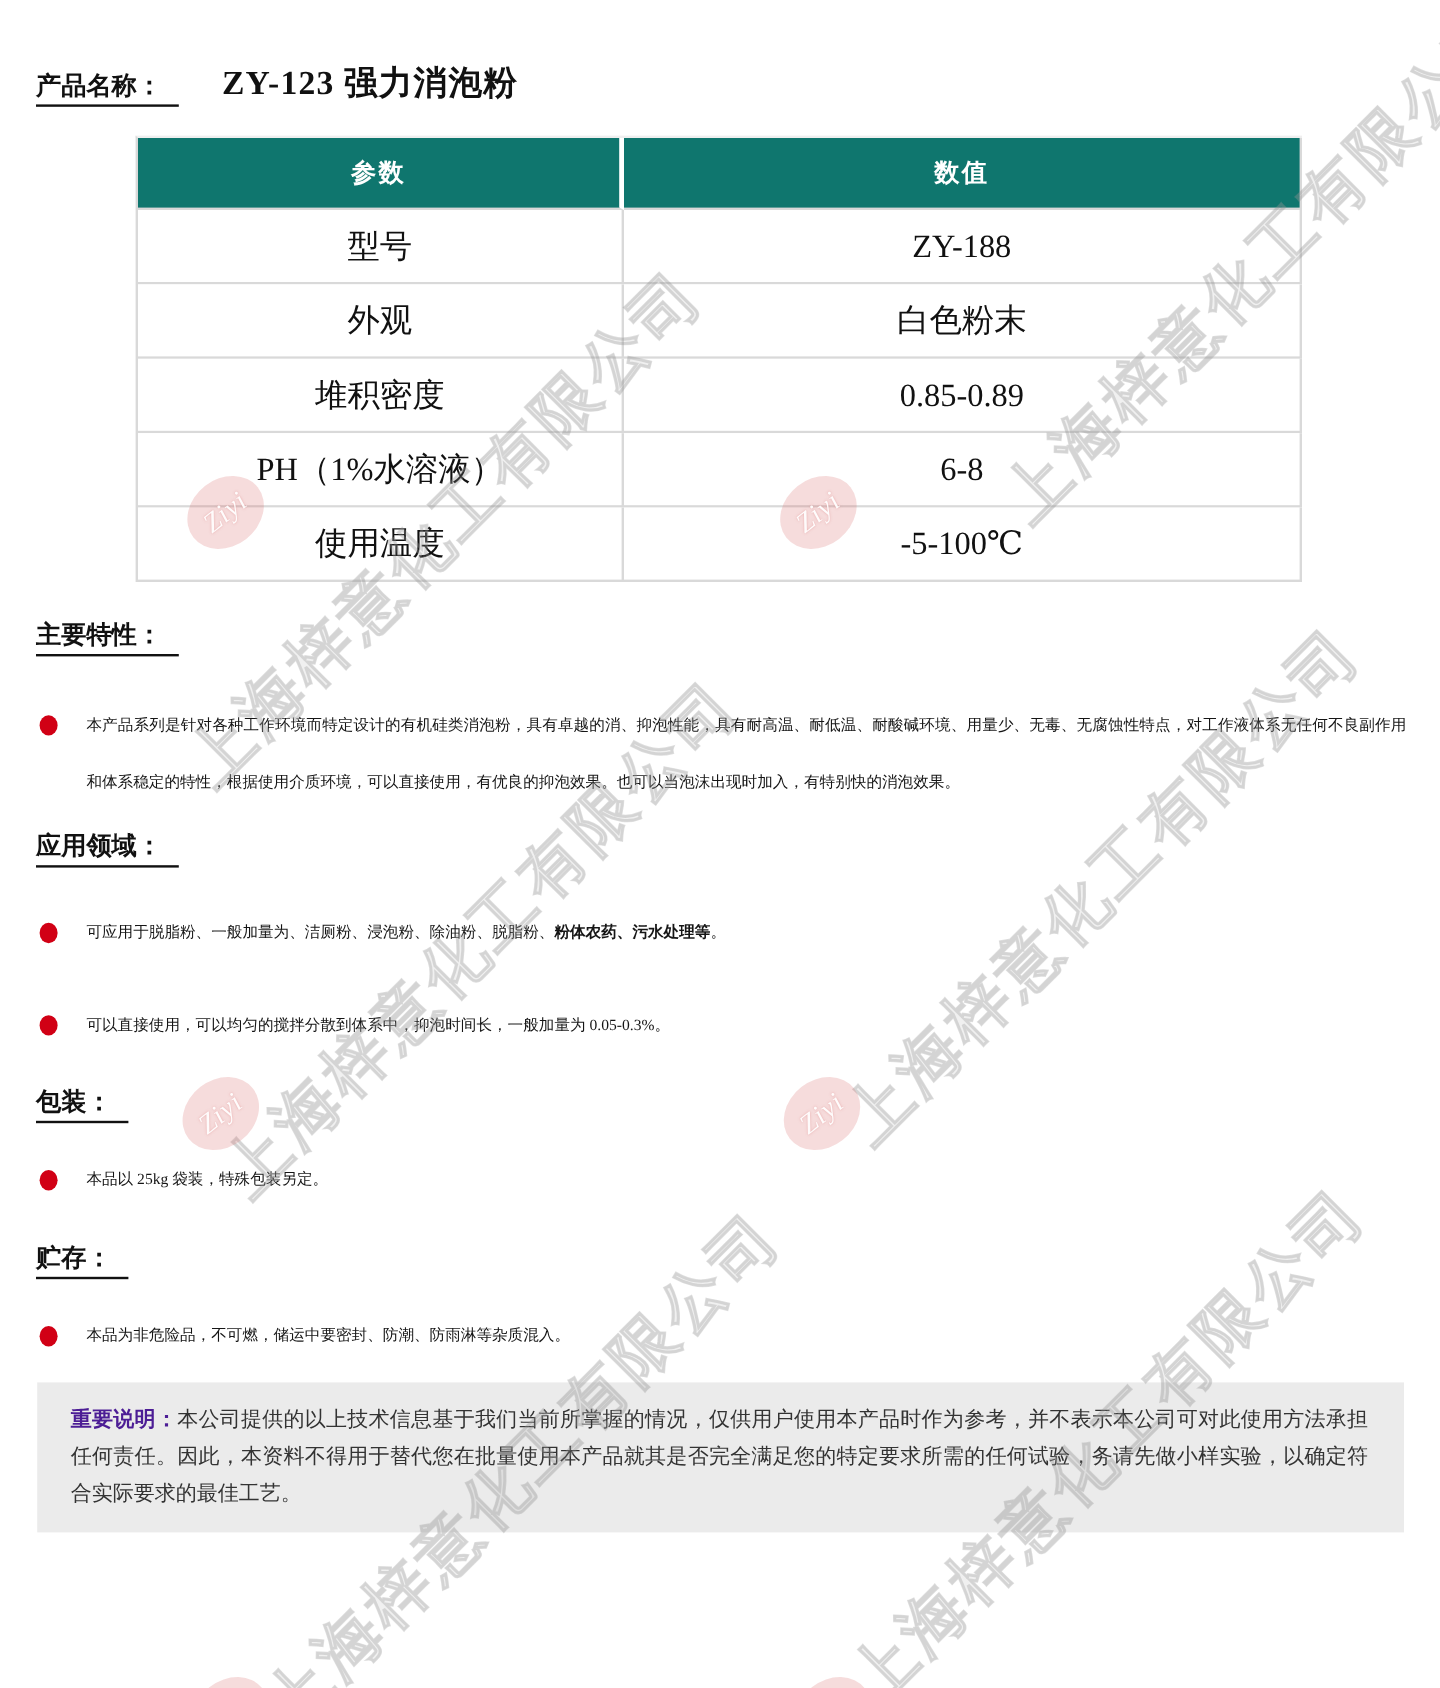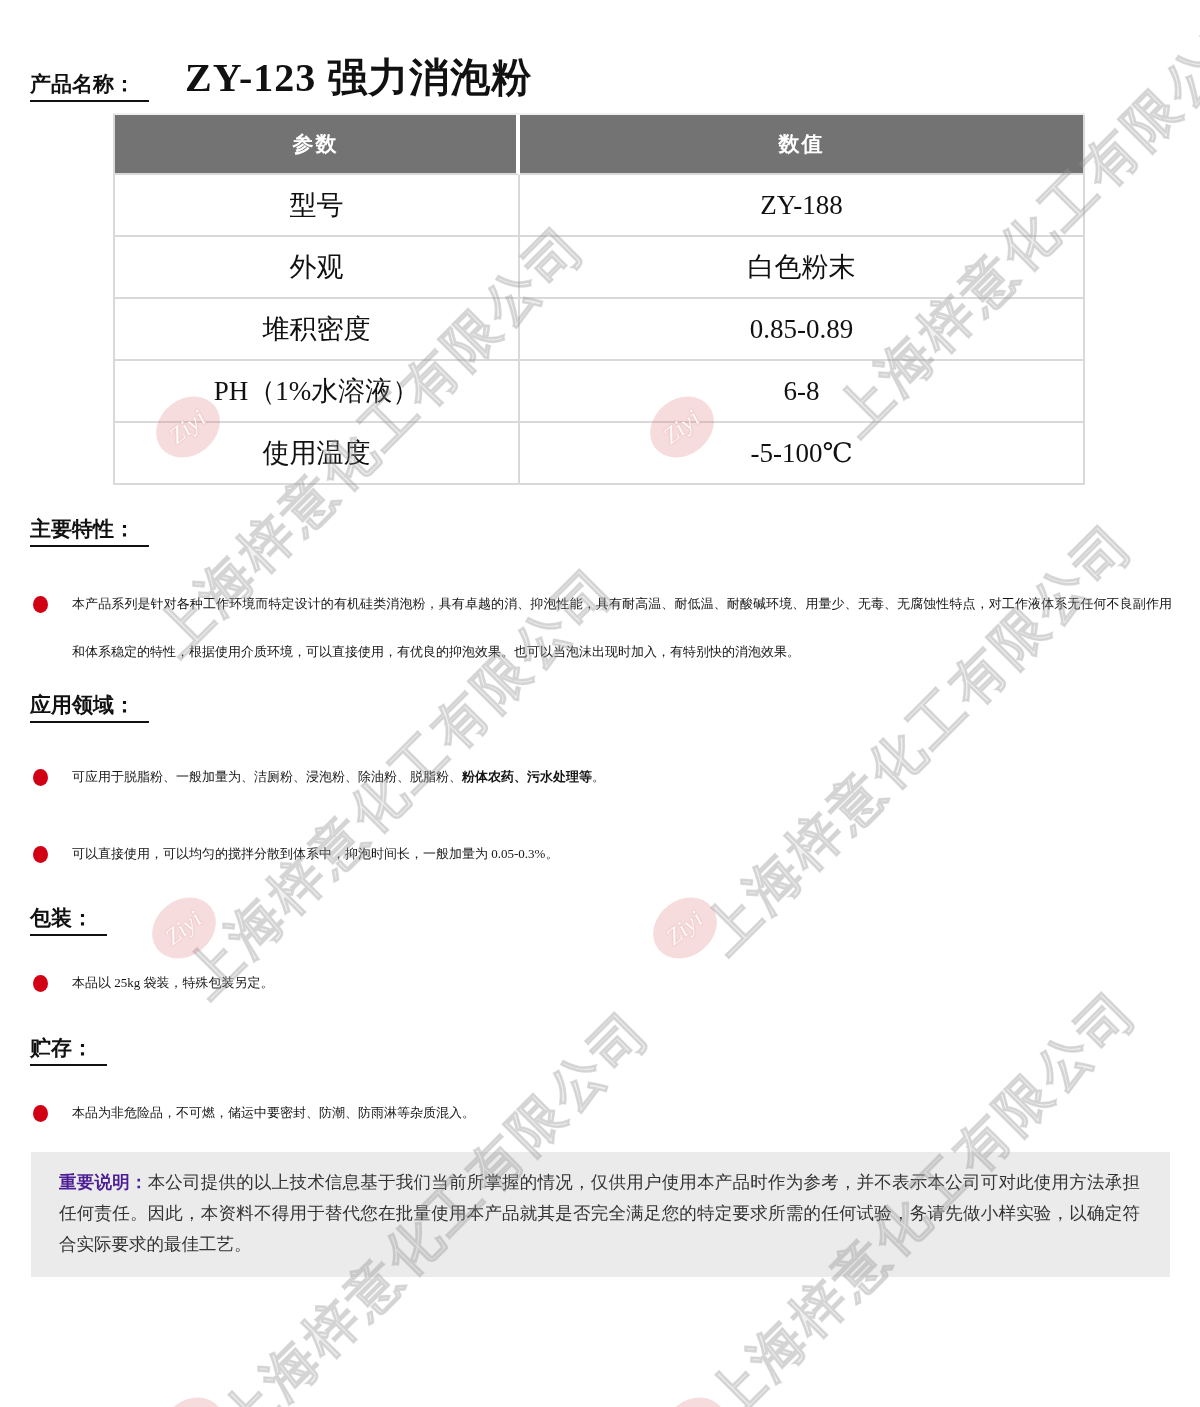--- a/index.html
+++ b/index.html
@@ -9,36 +9,36 @@
     font-family:"Liberation Serif","DejaVu Serif",serif;
     color:#111111;
     position:relative;
     overflow:hidden;
   }
   .page{position:absolute;inset:0;padding:0 28px 0 30px;box-sizing:border-box;margin-top:25px;}
 
   
   .title-row{display:flex;align-items:baseline;margin-top:25px;height:38px;}
   .doc-label{font-size:21px;font-weight:bold;border-bottom:2px solid #111;padding:0 14px 2px 0;}
-  .doc-name{font-size:40px;font-weight:bold;margin-left:36px;letter-spacing:1px;}
+  .doc-name{font-size:28px;font-weight:bold;margin-left:36px;letter-spacing:1px;}
 
   
   .sec-h-wrap{line-height:27px;}
   .sec-h{display:inline-block;font-size:21px;font-weight:bold;border-bottom:2px solid #111;padding:0 14px 2px 0;}
 
   
   .spec-table{
     border-collapse:separate;border-spacing:0;
     margin:25px 0 0 83px;width:970px;table-layout:fixed;
     border-left:2px solid #d9d9d9;border-top:2px solid #efefef;
   }
   .spec-table col.c1{width:405px;}
   .spec-table col.c2{width:565px;}
   .spec-table th{
-    background:#737373;color:#ffffff;font-size:21px;font-weight:bold;
+    background:#0f766e;color:#ffffff;font-size:21px;font-weight:bold;
     height:56px;text-align:center;vertical-align:middle;
     border-bottom:2px solid #d9d9d9;border-right:2px solid #d9d9d9;
     letter-spacing:2px;
   }
   .spec-table th.first{border-right:4px solid #ffffff;}
   .spec-table td{
     background:#ffffff;font-size:27px;height:58px;
     text-align:center;vertical-align:middle;
     border-bottom:2px solid #d9d9d9;border-right:2px solid #d9d9d9;
   }

